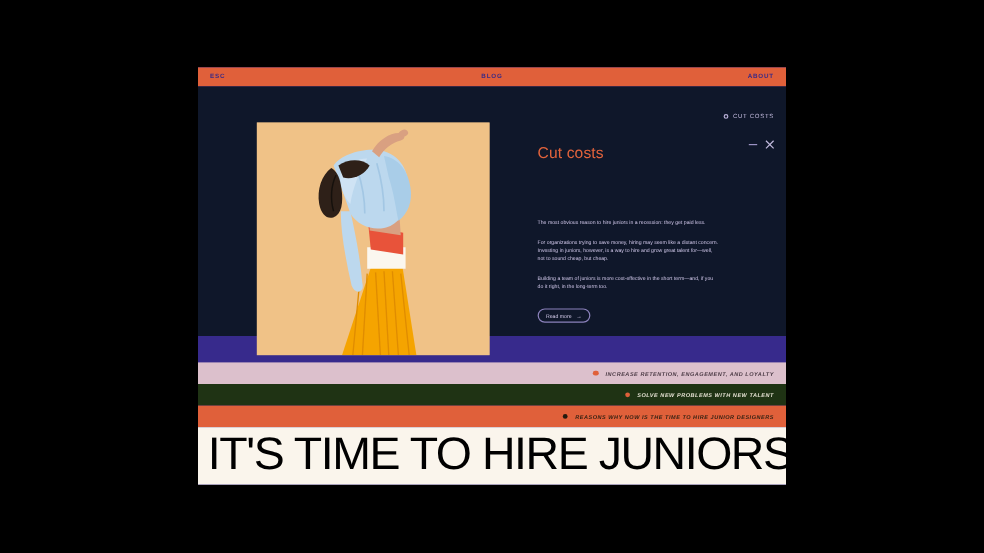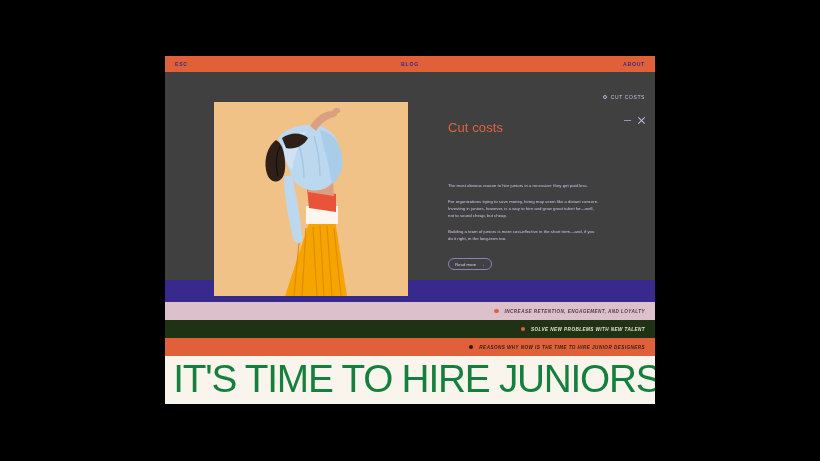--- a/index.html
+++ b/index.html
@@ -25,21 +25,21 @@
   .topbar .nav-esc { position:absolute; left:10px; }
   .topbar .nav-blog { position:absolute; left:50%; transform:translateX(-50%); }
   .topbar .nav-about { position:absolute; right:10px; }
   .topbar span {
     font-size:5.2px; letter-spacing:.7px; color:#3a2a86; font-weight:700;
   }
 
   
   .purple {
     position:absolute; left:0; top:16px; width:490px; height:208px;
-    background:#404040;
+    background:#0f172a;
   }
 
   .crumb {
     position:absolute; right:10px; top:22px;
     display:flex; align-items:center; gap:4px;
   }
   .crumb .dot-ring {
     width:4px; height:4px; border:0.6px solid #b9b0d8; border-radius:50%;
   }
   .crumb .crumb-label { font-size:5px; letter-spacing:.6px; color:#c7bfe2; }
@@ -105,21 +105,21 @@
 
   
   .headline-band {
     position:absolute; left:0; top:300px; width:490px; height:48px;
     background:#faf5ec; overflow:hidden;
   }
   .headline-band .headline {
     position:absolute; left:13px; top:50%; transform:translateY(-52%);
     white-space:nowrap;
     font-size:38px; font-weight:400; letter-spacing:-1.2px;
-    color:#15803d; font-family:"Liberation Sans", sans-serif;
+    color:#000000; font-family:"Liberation Sans", sans-serif;
     transform-origin:left center;
   }
   .headline-inner { display:inline-block; transform:scaleX(1.02); }
 </style>
 </head>
 <body>
 
 <div id="stage">
 
   <div id="frame">

